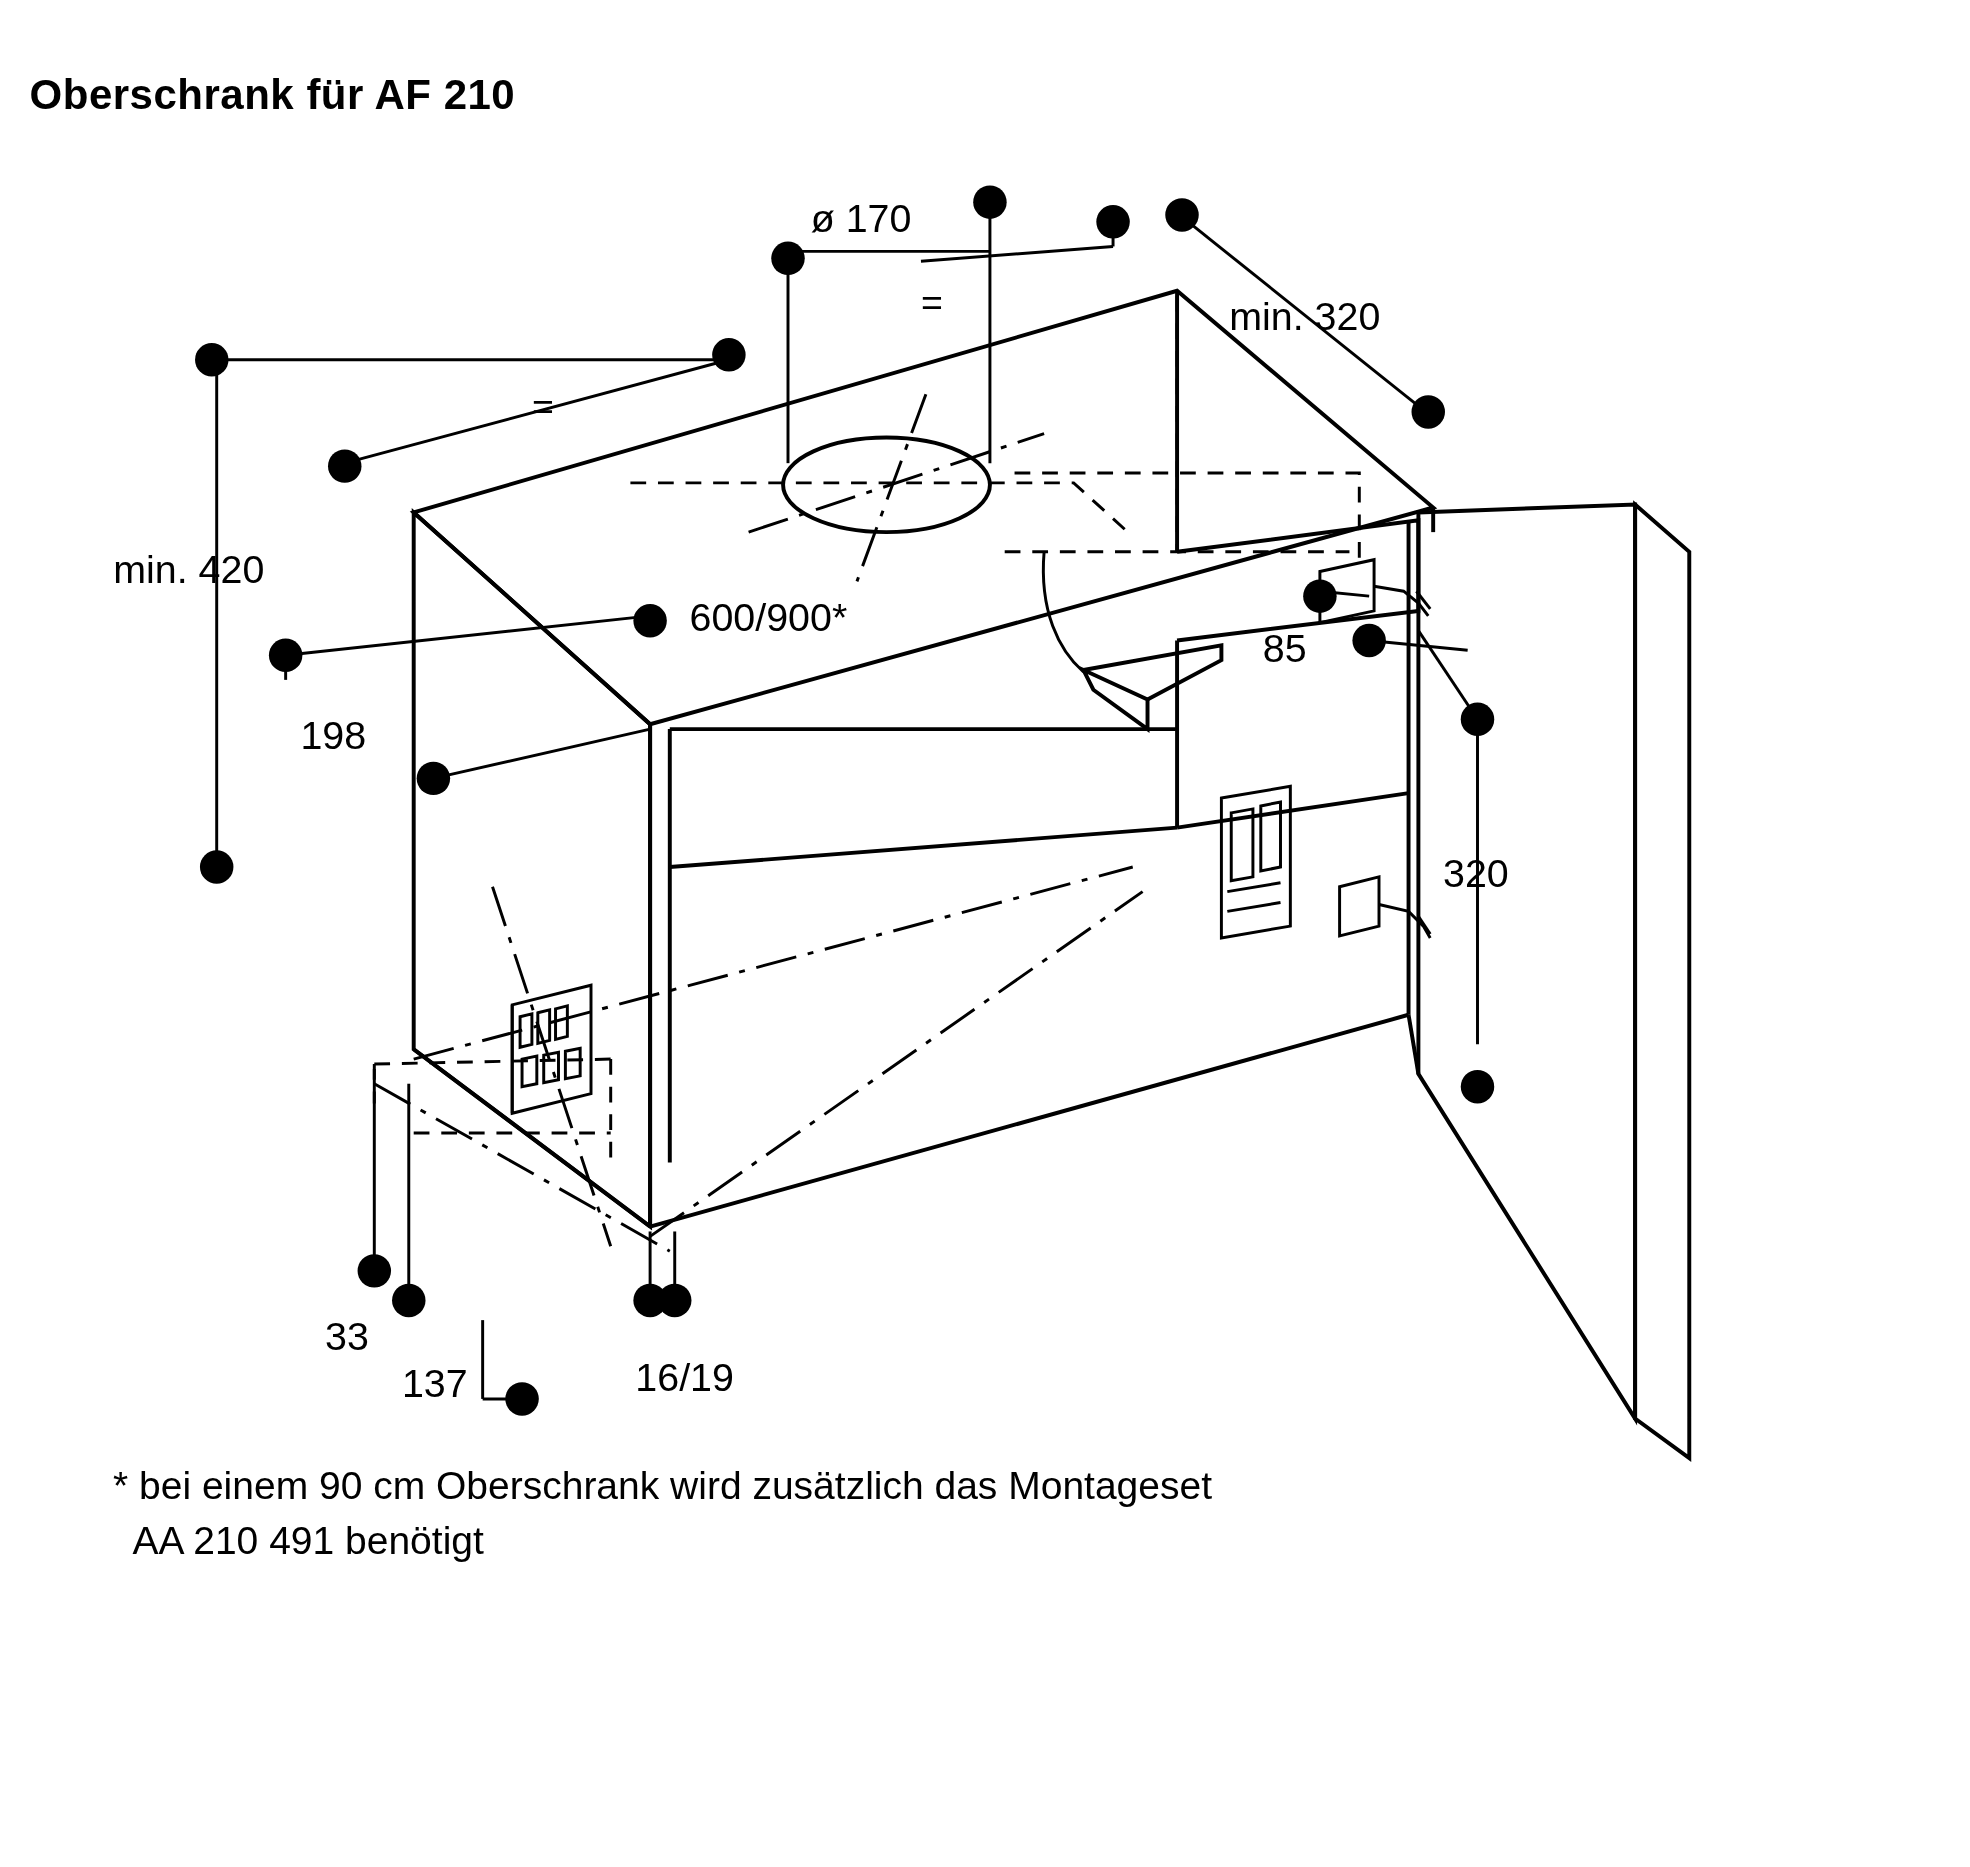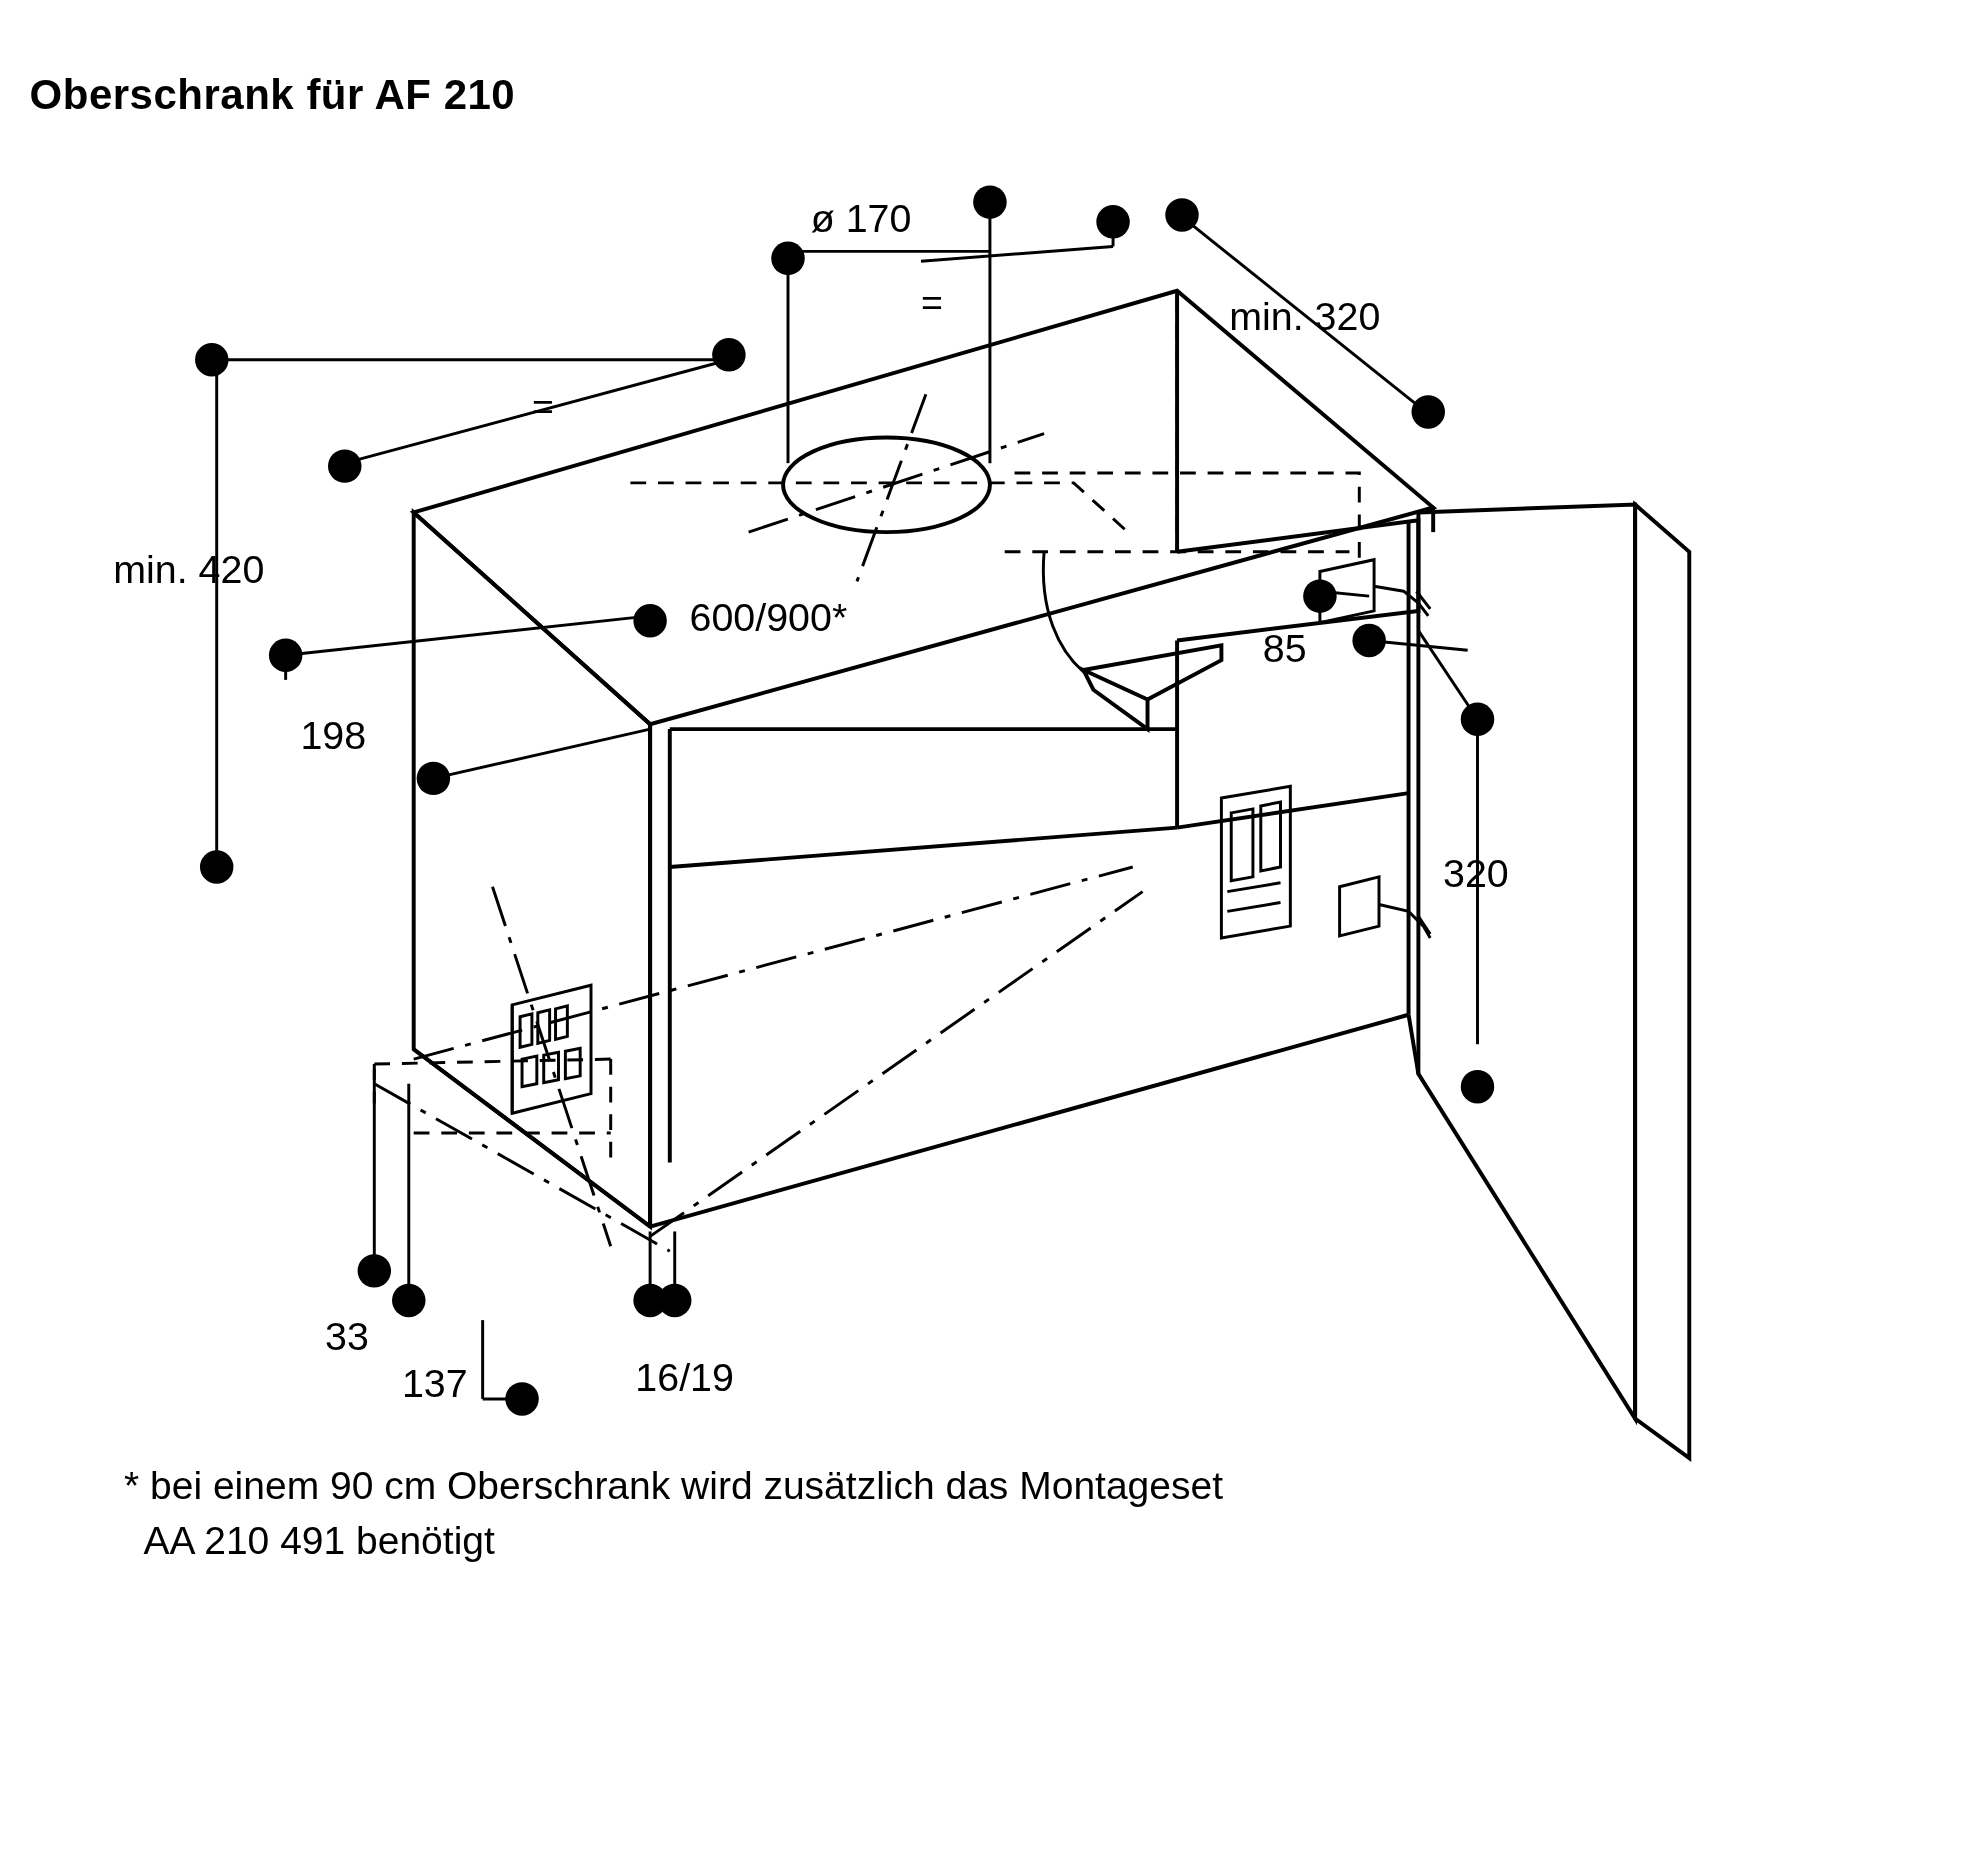--- a/index.html
+++ b/index.html
@@ -30,21 +30,20 @@
     letter-spacing: 0.5px;
     white-space: nowrap;
   }
   .footnote {
     position: absolute;
     left: 113px;
     top: 1458px;
     font-size: 39px;
     line-height: 55px;
     white-space: pre;
-    margin-left: 11px;
   }
   svg.drawing {
     position: absolute;
     left: 0;
     top: 0;
     width: 1970px;
     height: 1868px;
   }
   .dim-label {
     font-family: "Liberation Sans", sans-serif;

